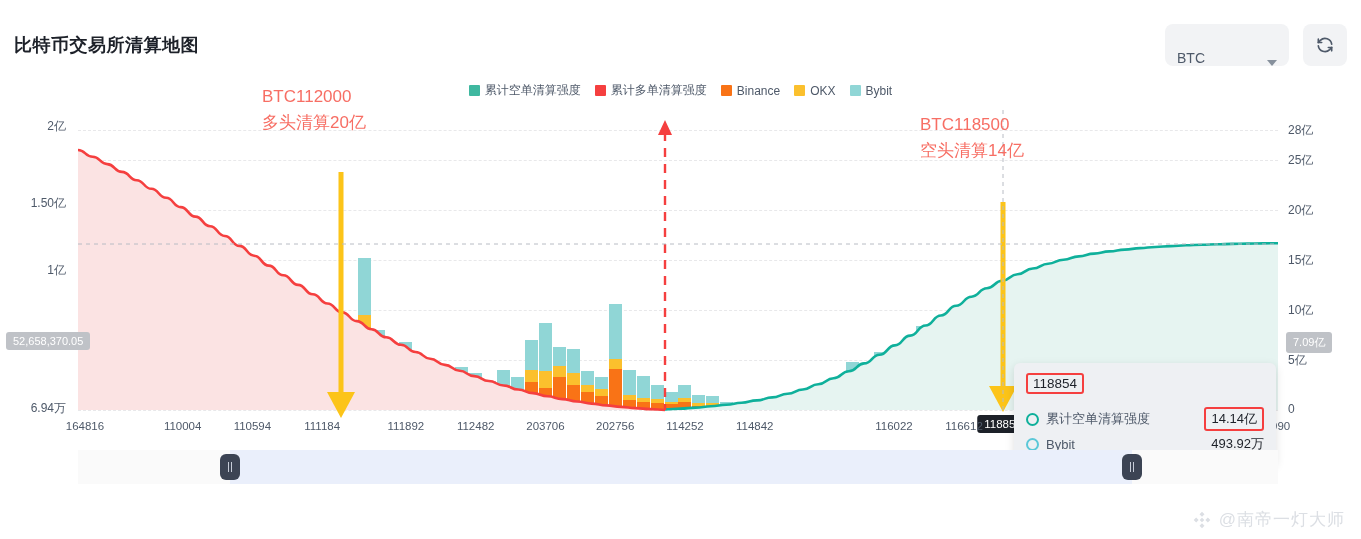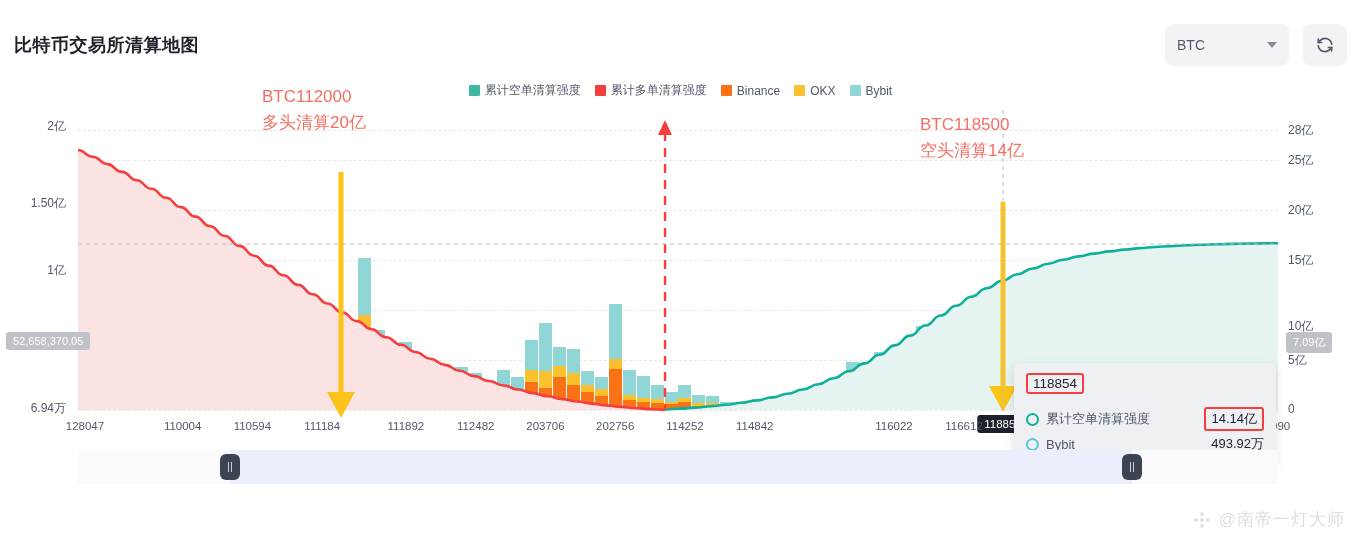--- a/index.html
+++ b/index.html
@@ -13,21 +13,21 @@
 
   
   .header{position:absolute;left:0;top:0;width:1361px;height:90px;}
   .title{
     position:absolute;left:14px;top:33px;
     font-size:18px;font-weight:bold;color:#1d2129;letter-spacing:.5px;
   }
   .ctl-row{position:absolute;right:14px;top:24px;display:flex;gap:14px;align-items:center;}
   .select-box{
     height:42px;border-radius:8px;background:#f2f3f5;border:none;
-    display:flex;align-items:center;padding:0 12px;cursor:pointer;
+    display:flex;align-items:flex-end;padding:0 12px;cursor:pointer;
     color:#4e5969;font-size:14px;
   }
   .select-box.sym{width:100px;justify-content:space-between;}
   .select-box.per{width:125px;justify-content:space-between;}
   .caret{width:0;height:0;border-left:5px solid transparent;border-right:5px solid transparent;border-top:6px solid #86909c;}
   .stepper{display:flex;flex-direction:column;gap:3px;align-items:center;}
   .stepper i{display:block;width:0;height:0;border-left:4px solid transparent;border-right:4px solid transparent;}
   .stepper i.up{border-bottom:5px solid #86909c;}
   .stepper i.dn{border-top:5px solid #86909c;}
   .icon-btn{
@@ -164,21 +164,21 @@
       </div>
     <div id="yleft">
         <div class="ytick l" style="top: 8px;">2亿</div>
         <div class="ytick l" style="top: 85px;">1.50亿</div>
         <div class="ytick l" style="top: 152px;">1亿</div>
         <div class="ytick l" style="top: 290px;">6.94万</div>
       </div>
     <div id="yright">
         <div class="ytick r" style="top: 292px;">0</div>
         <div class="ytick r" style="top: 242px;">5亿</div>
-        <div class="ytick r" style="top: 208px;">10亿</div>
+        <div class="ytick r" style="top: 192px;">10亿</div>
         <div class="ytick r" style="top: 142px;">15亿</div>
         <div class="ytick r" style="top: 92px;">20亿</div>
         <div class="ytick r" style="top: 42px;">25亿</div>
         <div class="ytick r" style="top: 12px;">28亿</div>
       </div>
 
     <div class="bars" id="bars">
         <div class="bar" style="left: 0.476744px; height: 56.58px;">
           <div class="seg" style="background: rgb(144, 214, 214); height: 24.84px;"></div>
           <div class="seg" style="background: rgb(251, 192, 45); height: 12.42px;"></div>
@@ -632,21 +632,21 @@
       <line x1="1003" y1="0" x2="1003" y2="300" stroke="#b8bcc4" stroke-width="1" stroke-dasharray="4,4"></line>
       <line x1="78" y1="134" x2="1278" y2="134" stroke="#b8bcc4" stroke-width="1" stroke-dasharray="4,4"></line>
     </svg>
 
     <div class="axis-badge" style="left:6px;top:222px;">52,658,370.05</div>
     <div class="axis-badge" style="left:1286px;top:222px;">7.09亿</div>
   </div>
 
   <div class="xaxis" id="xaxis">
     <div class="x-badge" style="left:1003px;">118854</div>
-  <div class="xtick" style="left: 84.9767px; top: 2px;">128047</div>
+  <div class="xtick" style="left: 84.9767px; top: 2px;">164816</div>
       <div class="xtick" style="left: 182.651px; top: 2px;">110004</div>
       <div class="xtick" style="left: 252.419px; top: 2px;">110594</div>
       <div class="xtick" style="left: 322.186px; top: 2px;">111184</div>
       <div class="xtick" style="left: 405.907px; top: 2px;">111892</div>
       <div class="xtick" style="left: 475.674px; top: 2px;">112482</div>
       <div class="xtick" style="left: 545.442px; top: 2px;">203706</div>
       <div class="xtick" style="left: 615.209px; top: 2px;">202756</div>
       <div class="xtick" style="left: 684.977px; top: 2px;">114252</div>
       <div class="xtick" style="left: 754.744px; top: 2px;">114842</div>
       <div class="xtick" style="left: 894px; top: 2px;">116022</div>

